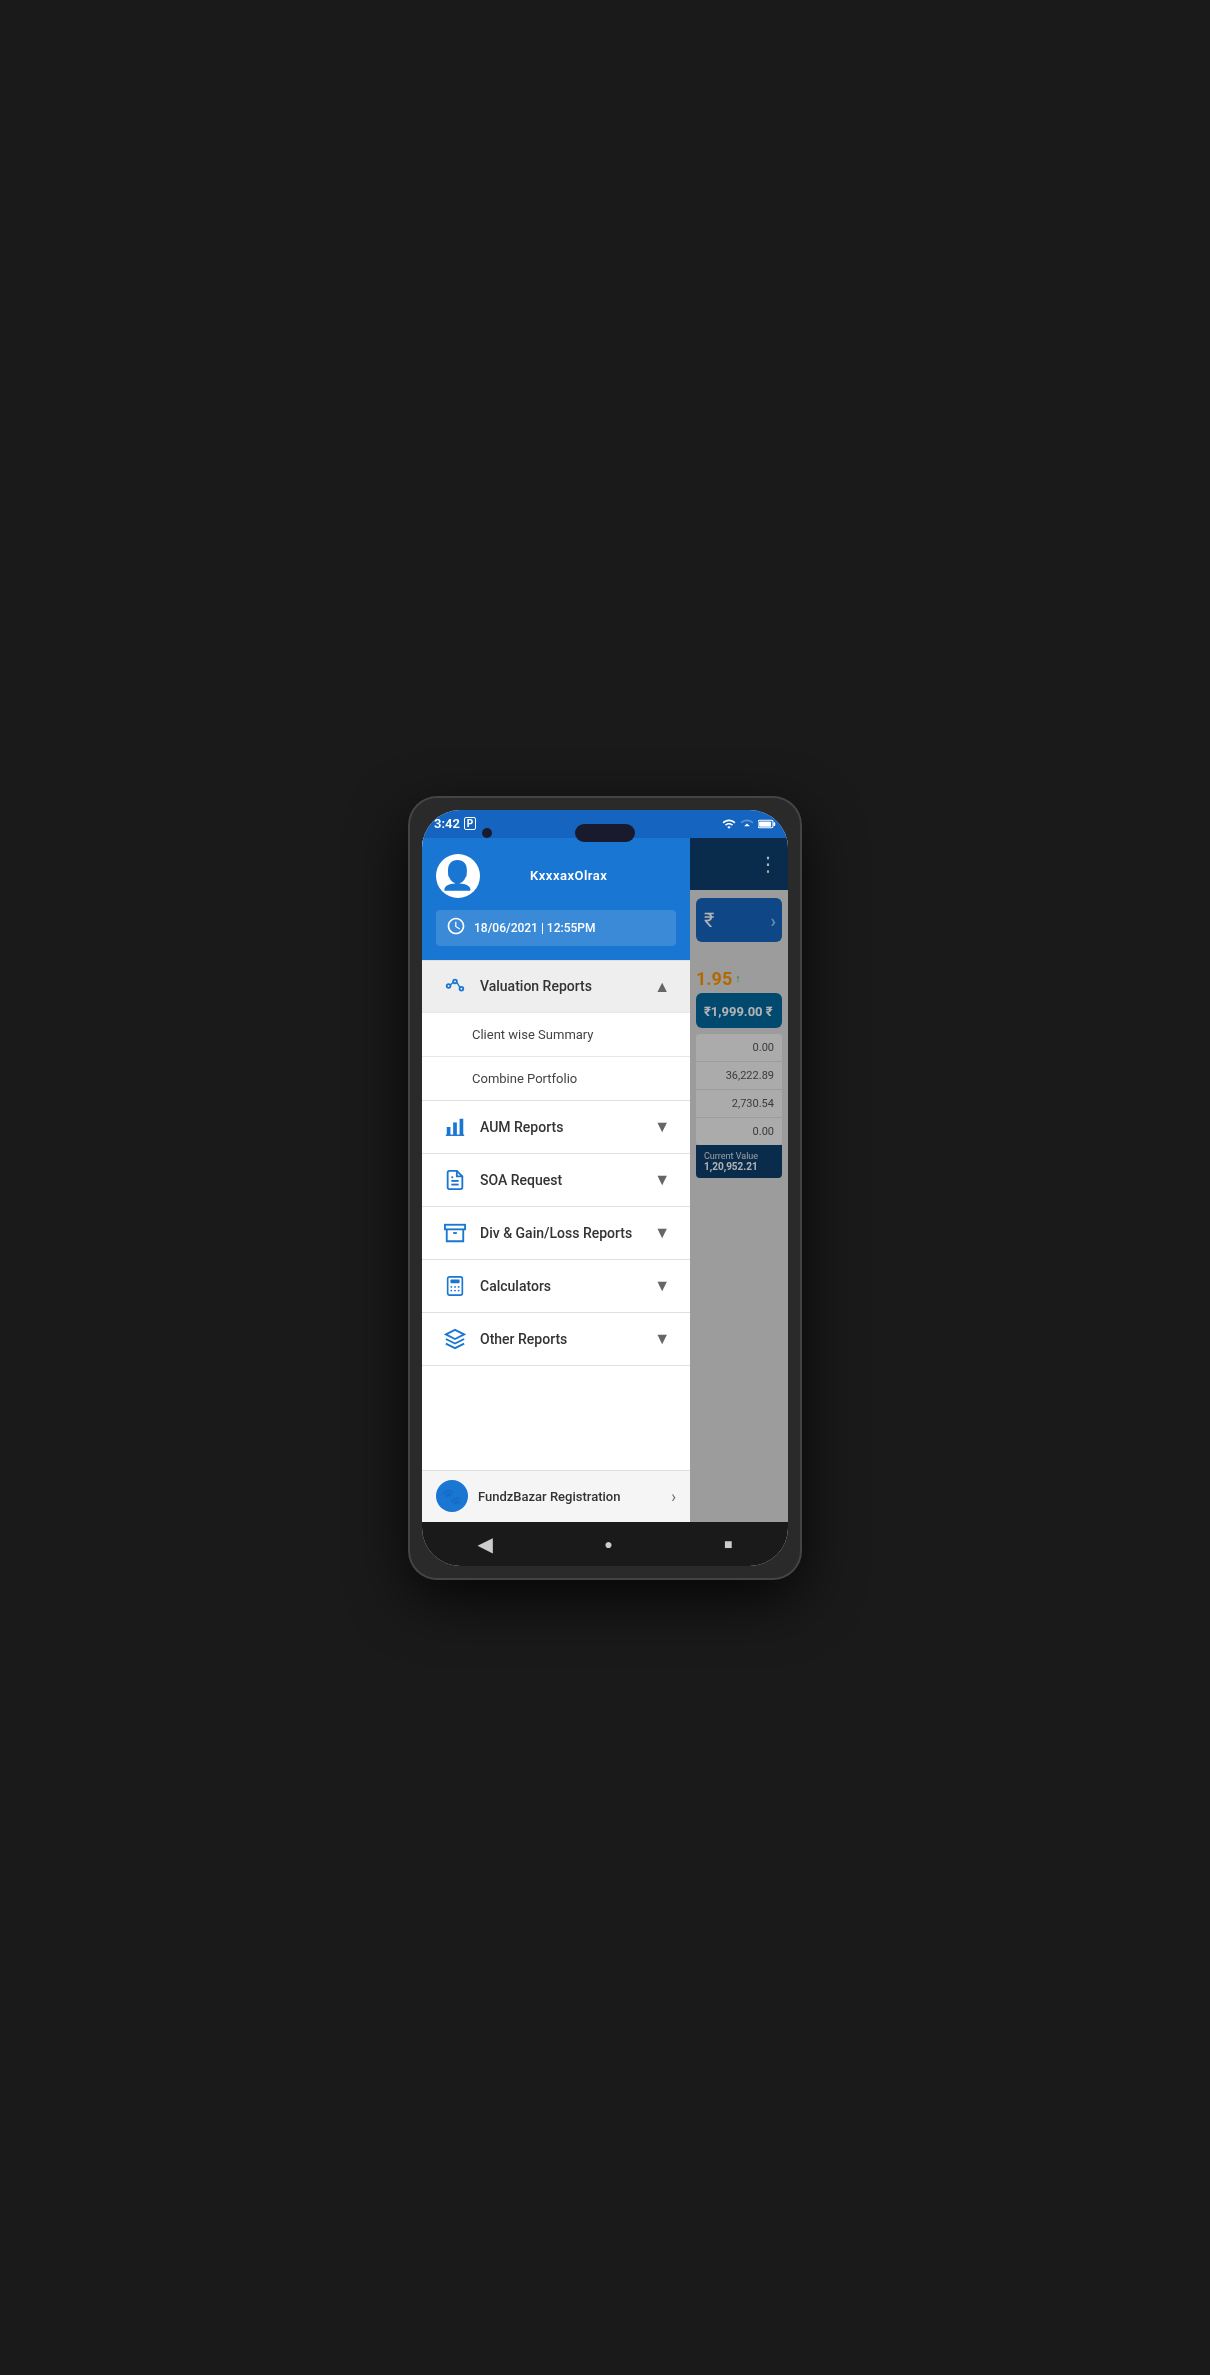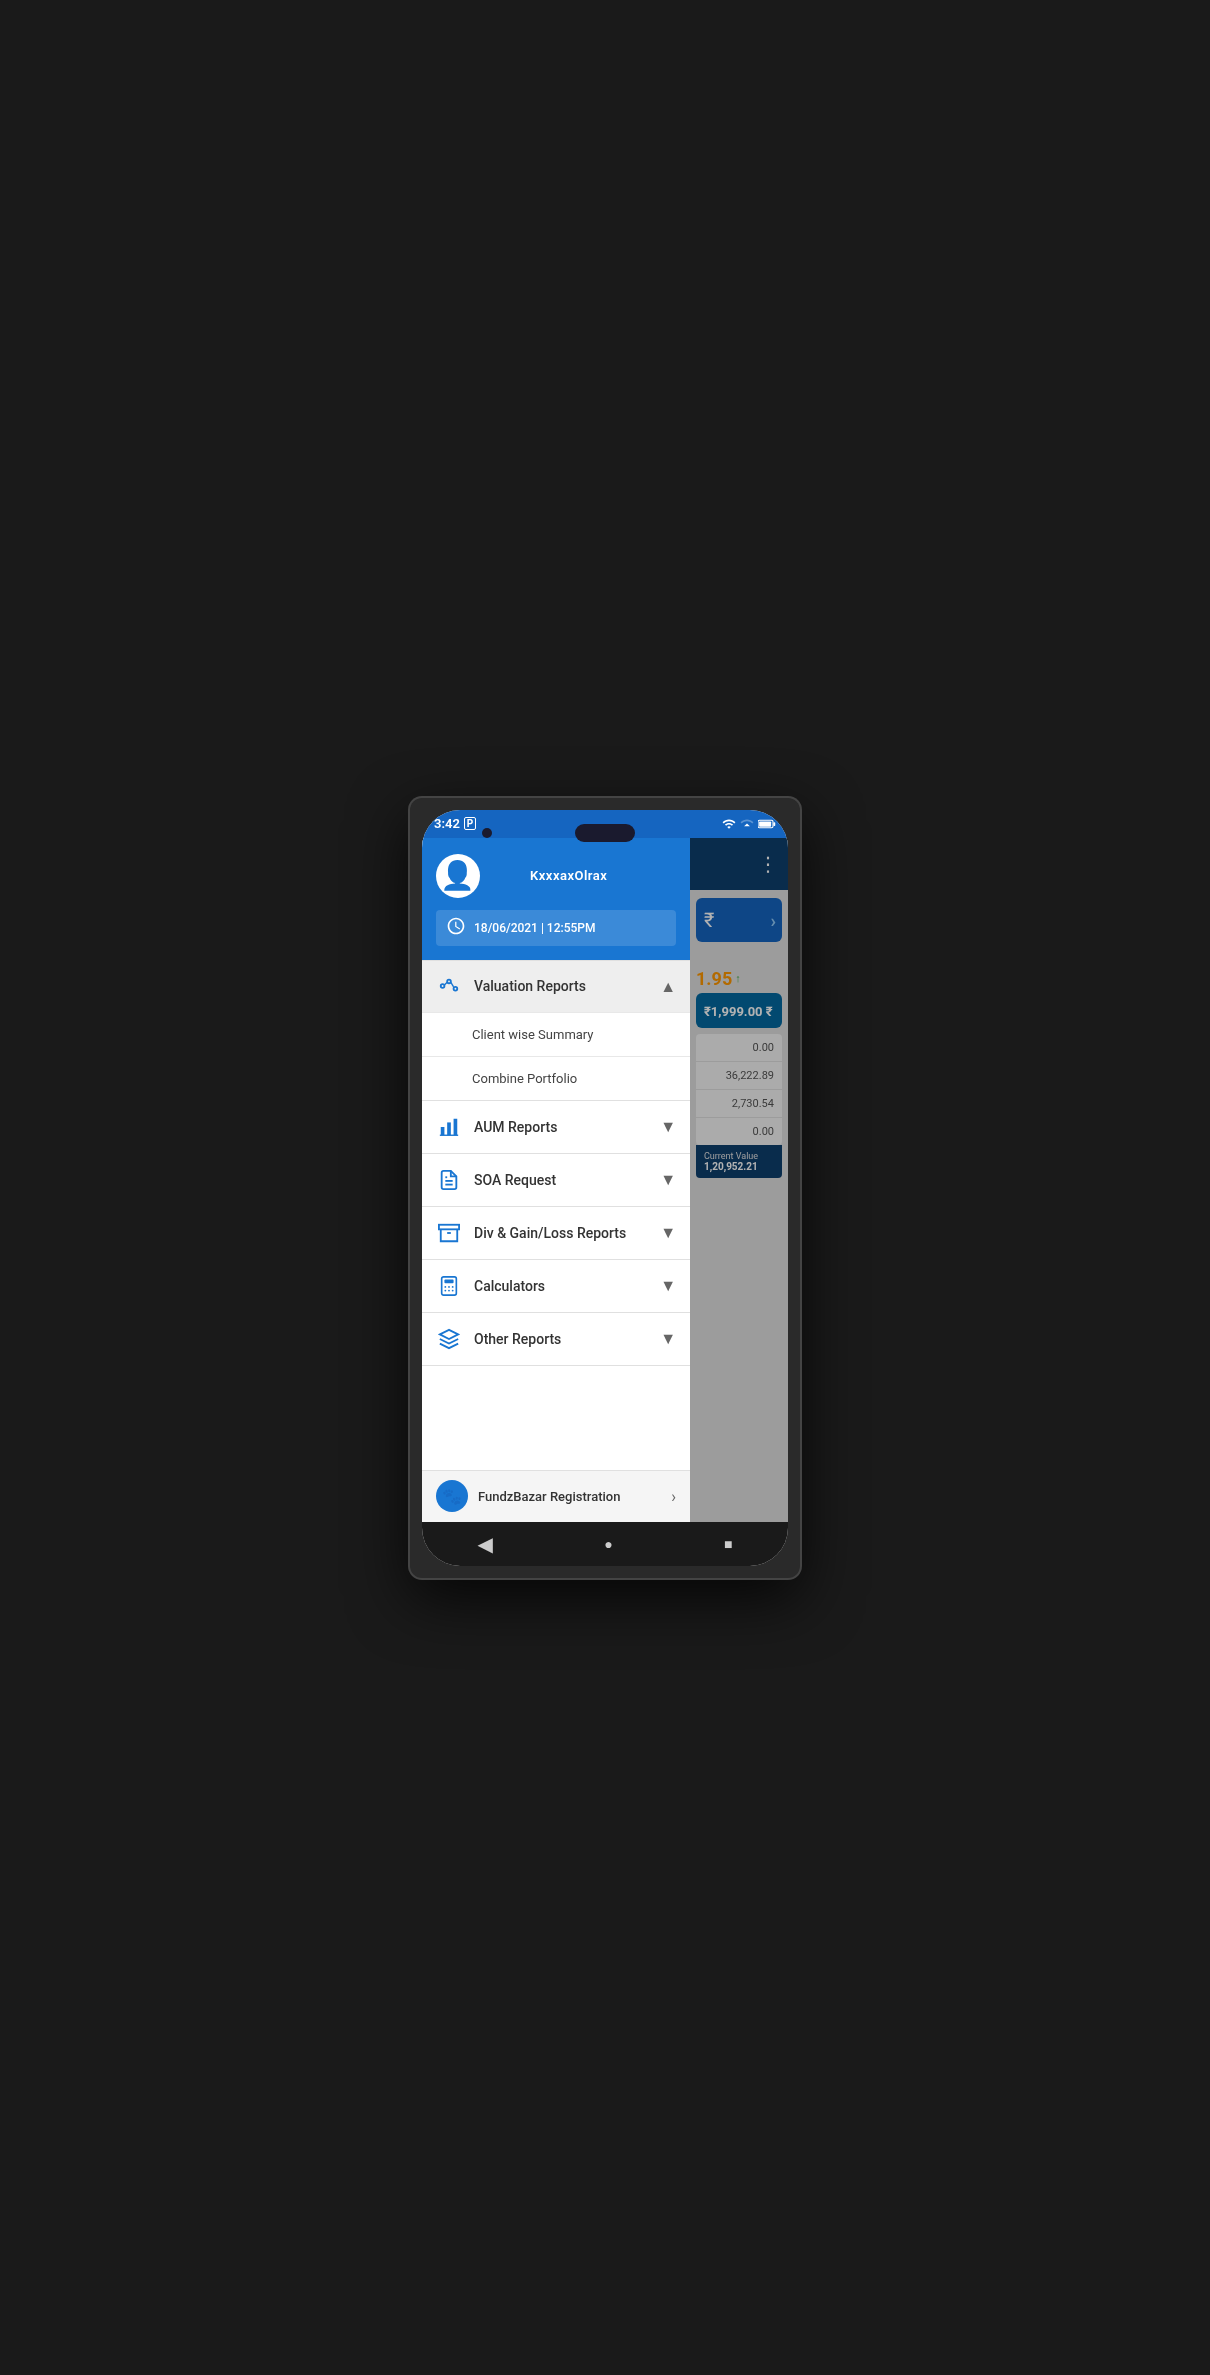--- a/index.html
+++ b/index.html
@@ -9,21 +9,21 @@
       justify-content: center;
       align-items: center;
       min-height: 100vh;
       font-family: 'Roboto', Arial, sans-serif;
     }
 
     .phone-outer {
       width: 390px;
       height: 780px;
       background: #2a2a2a;
-      border-radius: 12px;
+      border-radius: 27px;
       padding: 12px;
       box-shadow: 0 0 0 2px #444, 0 20px 60px rgba(0,0,0,0.8);
       position: relative;
     }
 
     .phone-inner {
       width: 100%;
       height: 100%;
       background: #000;
       border-radius: 38px;
@@ -167,21 +167,21 @@
 
     
     .menu-section-divider {
       border-top: 1px solid #e0e0e0;
     }
 
     
     .menu-item {
       display: flex;
       align-items: center;
-      padding: 0 14px;
+      padding: 0 20px;
       height: 52px;
       cursor: pointer;
       position: relative;
     }
 
     
     .menu-item.expanded {
       background: #eeeeee;
       border-top: 1px solid #e0e0e0;
     }

